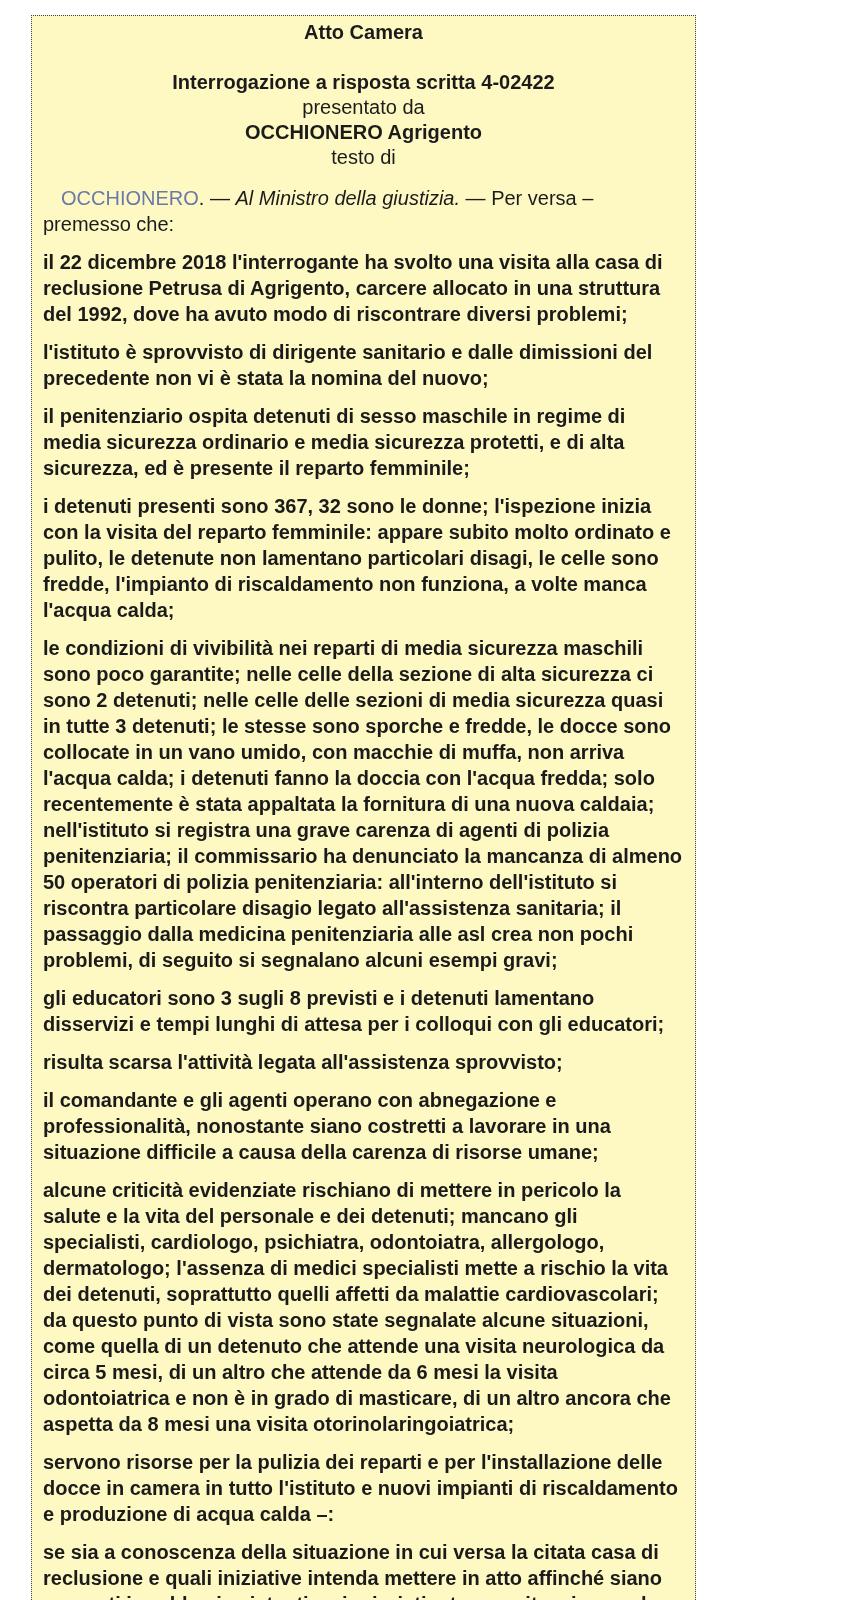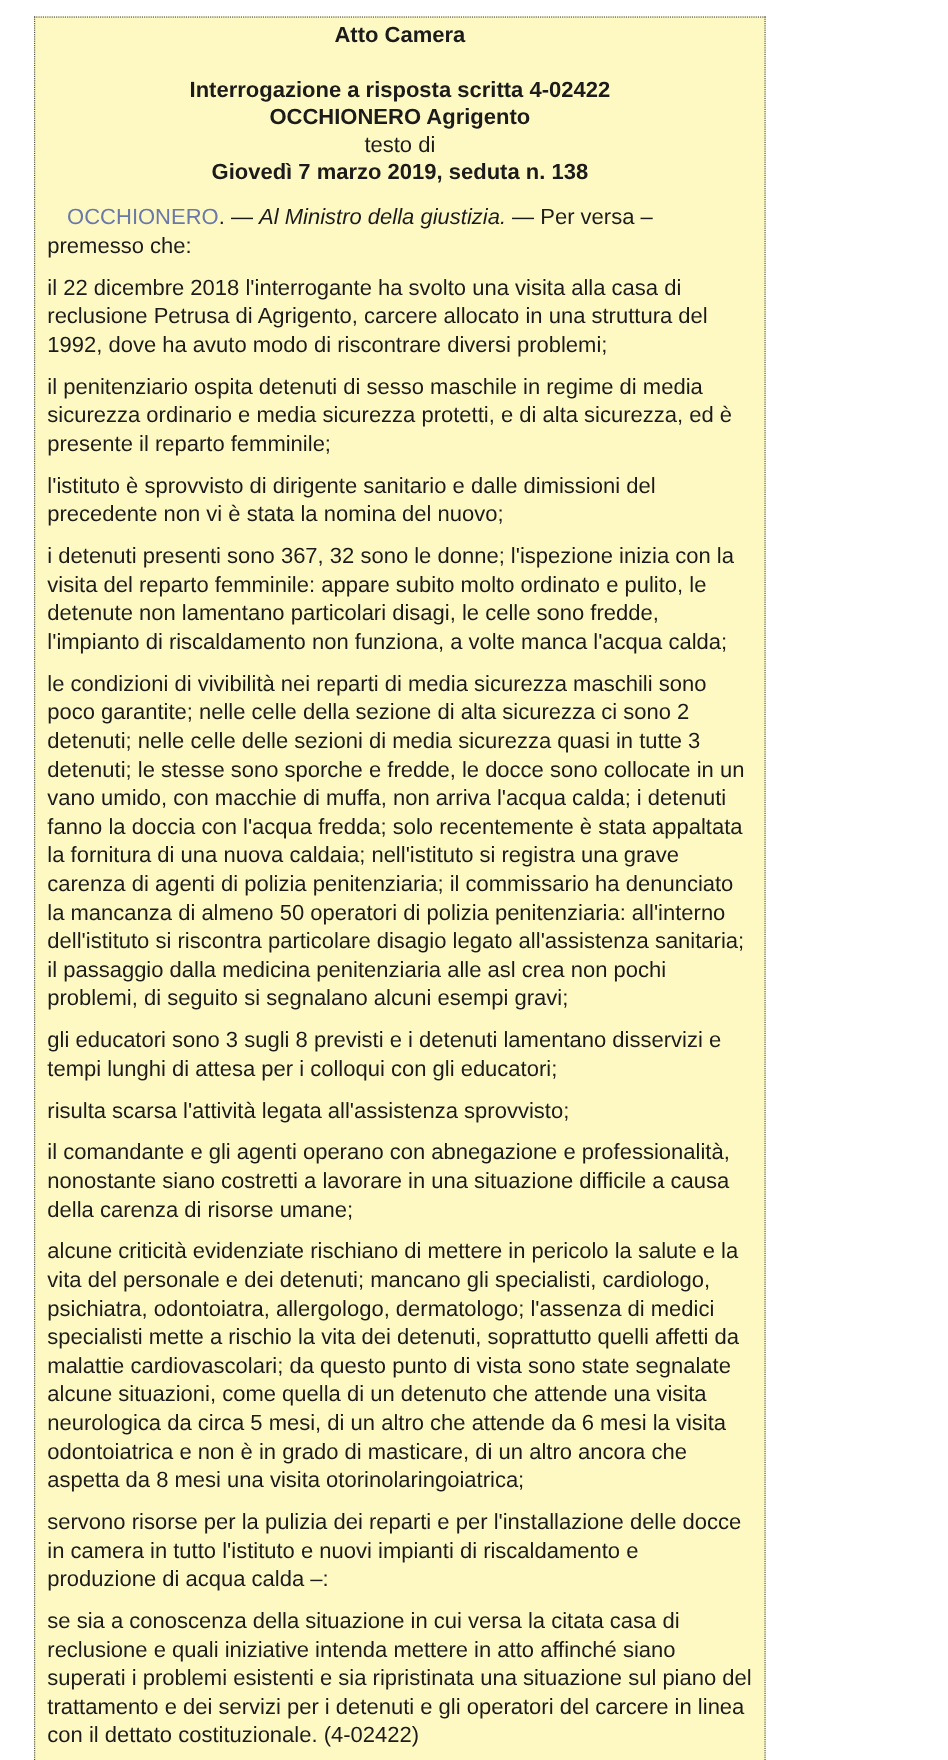--- a/index.html
+++ b/index.html
@@ -43,44 +43,45 @@
     color: #6b79a8;
     text-decoration: none;
     cursor: pointer;
   }
   .addressee { font-style: italic; }
   .body-par {
     margin: 12px 0 0 0;
     font-size: 20px;
     line-height: 26px;
     text-align: left;
+    font-weight: bold;
   }
 </style>
 </head>
 <body>
 
 <div class="doc-panel">
 
   <div class="doc-header">
     <span class="hdr-line hdr-bold">Atto Camera</span>
     <div class="hdr-gap"></div>
     <span class="hdr-line hdr-bold">Interrogazione a risposta scritta 4-02422</span>
+    <span class="hdr-line">presentato da</span>
     <span class="hdr-line hdr-bold">OCCHIONERO Agrigento</span>
     <span class="hdr-line">testo di</span>
-    <span class="hdr-line hdr-bold">Giovedì 7 marzo 2019, seduta n. 138</span>
   </div>
 
   <p class="opening-par">
     <a class="speaker-link">OCCHIONERO</a><span>. — </span><span class="addressee">Al Ministro della giustizia.</span><span> — </span><span>Per versa – premesso che:</span>
   </p>
 
   <div>
       <p class="body-par">il 22 dicembre 2018 l'interrogante ha svolto una visita alla casa di reclusione Petrusa di Agrigento, carcere allocato in una struttura del 1992, dove ha avuto modo di riscontrare diversi problemi;</p>
+      <p class="body-par">l'istituto è sprovvisto di dirigente sanitario e dalle dimissioni del precedente non vi è stata la nomina del nuovo;</p>
       <p class="body-par">il penitenziario ospita detenuti di sesso maschile in regime di media sicurezza ordinario e media sicurezza protetti, e di alta sicurezza, ed è presente il reparto femminile;</p>
-      <p class="body-par">l'istituto è sprovvisto di dirigente sanitario e dalle dimissioni del precedente non vi è stata la nomina del nuovo;</p>
       <p class="body-par">i detenuti presenti sono 367, 32 sono le donne; l'ispezione inizia con la visita del reparto femminile: appare subito molto ordinato e pulito, le detenute non lamentano particolari disagi, le celle sono fredde, l'impianto di riscaldamento non funziona, a volte manca l'acqua calda;</p>
       <p class="body-par">le condizioni di vivibilità nei reparti di media sicurezza maschili sono poco garantite; nelle celle della sezione di alta sicurezza ci sono 2 detenuti; nelle celle delle sezioni di media sicurezza quasi in tutte 3 detenuti; le stesse sono sporche e fredde, le docce sono collocate in un vano umido, con macchie di muffa, non arriva l'acqua calda; i detenuti fanno la doccia con l'acqua fredda; solo recentemente è stata appaltata la fornitura di una nuova caldaia; nell'istituto si registra una grave carenza di agenti di polizia penitenziaria; il commissario ha denunciato la mancanza di almeno 50 operatori di polizia penitenziaria: all'interno dell'istituto si riscontra particolare disagio legato all'assistenza sanitaria; il passaggio dalla medicina penitenziaria alle asl crea non pochi problemi, di seguito si segnalano alcuni esempi gravi;</p>
       <p class="body-par">gli educatori sono 3 sugli 8 previsti e i detenuti lamentano disservizi e tempi lunghi di attesa per i colloqui con gli educatori;</p>
       <p class="body-par">risulta scarsa l'attività legata all'assistenza sprovvisto;</p>
       <p class="body-par">il comandante e gli agenti operano con abnegazione e professionalità, nonostante siano costretti a lavorare in una situazione difficile a causa della carenza di risorse umane;</p>
       <p class="body-par">alcune criticità evidenziate rischiano di mettere in pericolo la salute e la vita del personale e dei detenuti; mancano gli specialisti, cardiologo, psichiatra, odontoiatra, allergologo, dermatologo; l'assenza di medici specialisti mette a rischio la vita dei detenuti, soprattutto quelli affetti da malattie cardiovascolari; da questo punto di vista sono state segnalate alcune situazioni, come quella di un detenuto che attende una visita neurologica da circa 5 mesi, di un altro che attende da 6 mesi la visita odontoiatrica e non è in grado di masticare, di un altro ancora che aspetta da 8 mesi una visita otorinolaringoiatrica;</p>
       <p class="body-par">servono risorse per la pulizia dei reparti e per l'installazione delle docce in camera in tutto l'istituto e nuovi impianti di riscaldamento e produzione di acqua calda –:</p>
       <p class="body-par">se sia a conoscenza della situazione in cui versa la citata casa di reclusione e quali iniziative intenda mettere in atto affinché siano superati i problemi esistenti e sia ripristinata una situazione sul piano del trattamento e dei servizi per i detenuti e gli operatori del carcere in linea con il dettato costituzionale. (4-02422)</p>
     </div>
 

